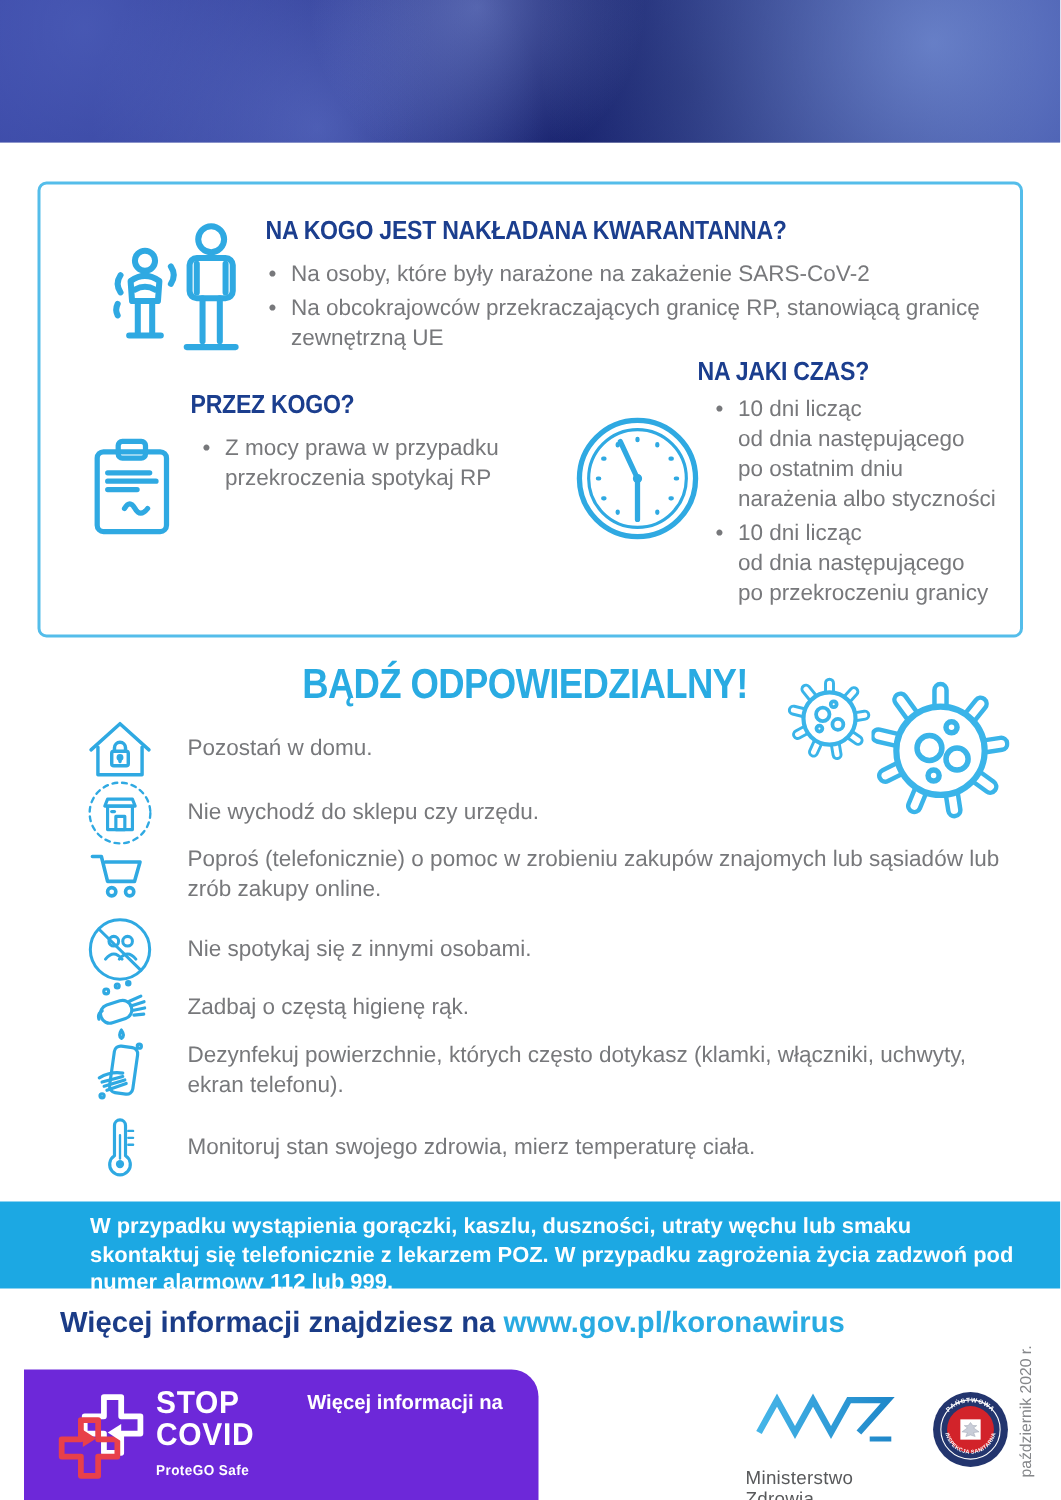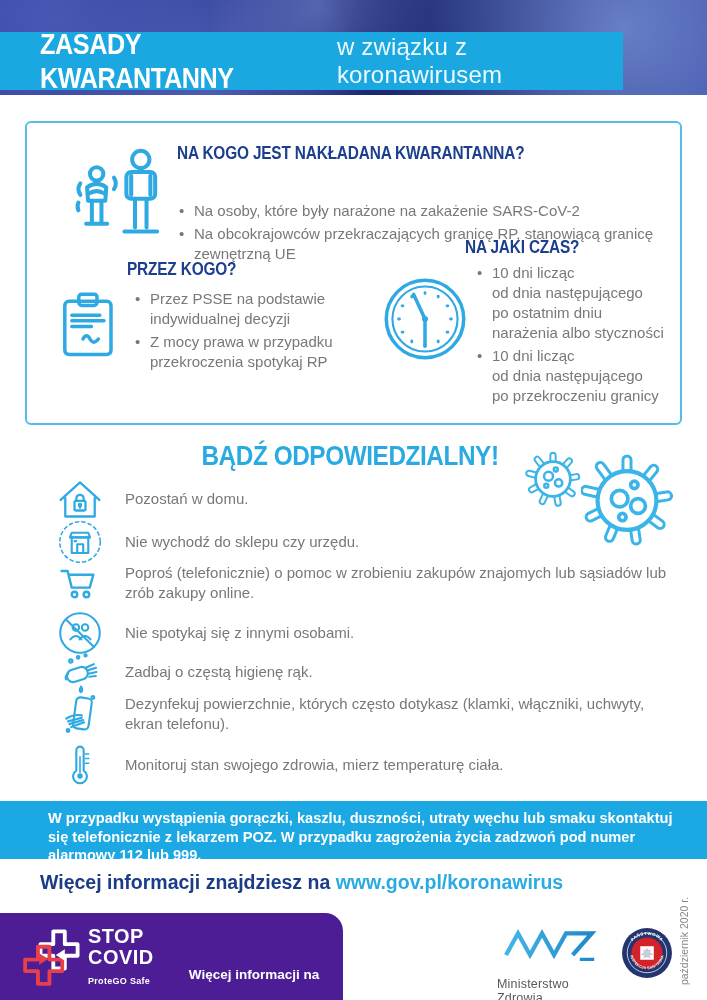--- a/index.html
+++ b/index.html
@@ -35,86 +35,81 @@
   
   .resp-head{position:absolute;left:120px;top:440px;width:460px;text-align:center;
     color:#29abe2;font-weight:800;font-size:28px;letter-spacing:-.5px;
     transform:scaleX(.87);transform-origin:center;}
   .resp-row{position:absolute;left:55px;display:flex;align-items:center;width:620px;}
   .resp-row .ric{width:50px;min-width:50px;display:flex;justify-content:center;}
   .resp-row .rtx{margin-left:20px;color:#77787b;font-size:15px;line-height:20px;max-width:560px;}
 
   
   .alert{position:absolute;left:0;top:801px;width:707px;height:58px;background:#1ca8e3;box-sizing:border-box;
-    padding:8px 30px 0 48px;color:#fff;font-size:14.6px;line-height:18.6px;font-weight:600;}
+    padding:8px 30px 0 60px;color:#fff;font-size:14.6px;line-height:18.6px;font-weight:600;}
   .alert b{font-weight:800;}
   .moreinfo{position:absolute;left:40px;top:871px;font-size:19.5px;font-weight:800;color:#1b3c87;}
   .moreinfo .lnk{color:#29abe2;}
 
   
-  .footer-box{position:absolute;left:0;top:913px;width:343px;height:87px;background:#4c1d95;
+  .footer-box{position:absolute;left:16px;top:913px;width:343px;height:87px;background:#6d28d9;
     border-top-right-radius:18px;}
   .sc-text{position:absolute;left:88px;top:12px;color:#fff;font-weight:800;font-size:21px;line-height:21px;
     letter-spacing:.5px;transform:scaleX(.95);transform-origin:left top;}
   .sc-tag{font-size:9.5px;font-weight:700;letter-spacing:.3px;margin-top:3px;}
   .sc-more{position:absolute;left:168px;top:14px;width:172px;text-align:center;color:#fff;
-    font-weight:800;font-size:13.5px;margin-top:40px;}
+    font-weight:800;font-size:13.5px;}
   .sc-pill{position:absolute;left:170px;top:34px;width:168px;text-align:center;}
   .sc-pill span{display:inline-block;background:#fff;color:#1b449b;font-weight:800;font-size:14.5px;
     border-radius:14px;padding:3px 10px;}
   .mz{position:absolute;left:497px;top:925px;width:115px;text-align:left;}
   .mz-label{color:#58595b;font-size:12.5px;margin-top:12px;letter-spacing:.2px;}
   .date-note{position:absolute;left:628px;top:935px;width:112px;text-align:center;color:#85878a;
     font-size:10.5px;transform:rotate(-90deg);}
 </style>
 </head>
 <body>
 
 <div class="page">
 
   <div class="hero"></div>
-  <div class="title-banner">
-    <span class="title-main">ZASADY KWARANTANNY</span>
-    <span class="title-sub">w związku z koronawirusem</span>
-  </div>
 
   <div class="info-box">
 
     <svg style="position:absolute;left:46px;top:24px" width="102" height="94" viewBox="0 0 105 98">
       <g class="icon-cy" stroke-width="4.2">
         <circle cx="24" cy="28" r="7"></circle>
         <path d="M14,42 q10,-7 20,0 l-1,14 h-18 z"></path>
         <path d="M17,48 q7,-4 14,0"></path>
         <path d="M19,58 v20 M29,58 v20 M13,80 h22"></path>
         <path d="M7,38 q-4,6 0,12 M42,32 q4,6 0,12 M5,58 q-2,4 0,8"></path>
         <circle cx="70" cy="13" r="9"></circle>
         <rect x="55" y="26" width="30" height="28" rx="5"></rect>
         <path d="M60,30 v20 M80,30 v20"></path>
         <path d="M64,54 v30 M76,54 v30"></path>
         <path d="M53,88 h34"></path>
       </g>
     </svg>
 
     <div class="sec-head" style="left:150px;top:20px">NA KOGO JEST NAKŁADANA KWARANTANNA?</div>
-    <ul class="blt" style="left:152px;top:50px;width:490px;margin-top:28px;">
+    <ul class="blt" style="left:152px;top:50px;width:490px;">
       <li>Na osoby, które były narażone na zakażenie SARS-CoV-2</li>
       <li>Na obcokrajowców przekraczających granicę RP, stanowiącą granicę zewnętrzną UE</li>
     </ul>
 
     <div class="sec-head" style="left:100px;top:136px">PRZEZ KOGO?</div>
     <svg style="position:absolute;left:28px;top:160px" width="70" height="84" viewBox="0 0 100 100">
       <g class="icon-cy" stroke-width="5">
         <rect x="14" y="16" width="66" height="76" rx="6"></rect>
         <rect x="34" y="6" width="26" height="16" rx="4"></rect>
         <path d="M24,36 h40 M24,44 h46 M24,52 h28"></path>
         <path d="M40,70 q5,-9 10,0 t12,0"></path>
       </g>
     </svg>
     <ul class="blt" style="left:108px;top:166px;width:205px;">
-      <li>Przez PSSE na podstawie indywidualnej decyzji</li>
       <li>Z mocy prawa w przypadku przekroczenia spotykaj RP</li>
     </ul>
 
     <div class="sec-head" style="left:438px;top:114px">NA JAKI CZAS?</div>
     <svg style="position:absolute;left:354px;top:152px" width="88" height="88" viewBox="0 0 100 100">
       <g class="icon-cy">
         <circle cx="50" cy="50" r="44" stroke-width="4"></circle>
         <circle cx="50" cy="50" r="37" stroke-width="2.4"></circle>
         <g stroke-width="3.2">
           <path d="M50,20 v1 M65,24 v1 M76,35 h-1 M80,50 h-1 M76,65 h-1 M65,76 v-1 M50,80 v-1 M35,76 v-1 M24,65 h1 M20,50 h1 M24,35 h1 M35,24 v1"></path>

